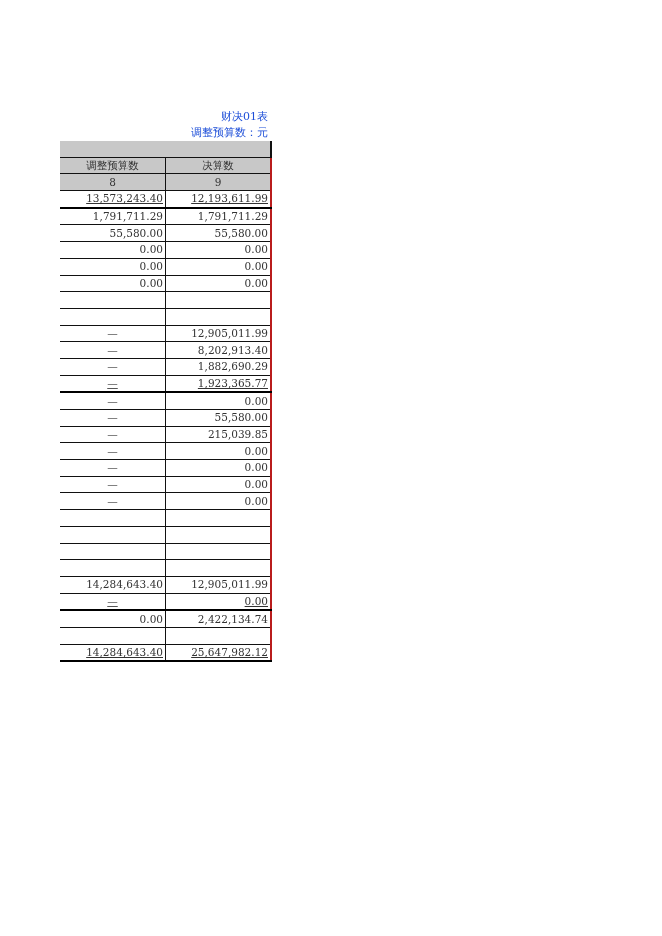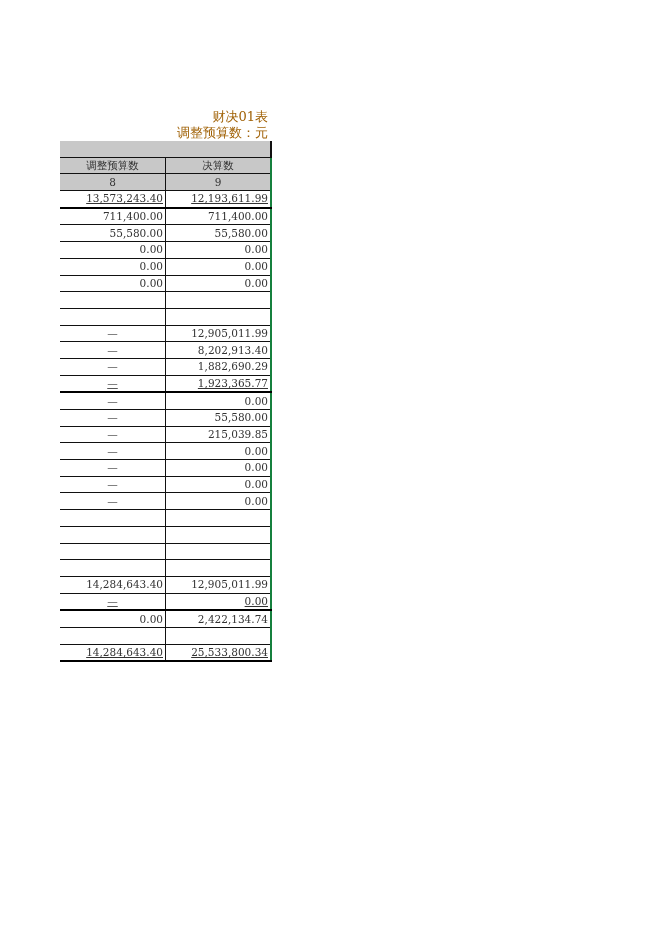--- a/index.html
+++ b/index.html
@@ -1,26 +1,26 @@
 <!DOCTYPE html>
 <html><head>
 <meta charset="utf-8">
 <style>
   html, body { margin: 0; padding: 0; background: #ffffff; }
   body { width: 662px; height: 936px; position: relative; overflow: hidden;
          font-family: "DejaVu Serif", "Liberation Serif", serif; color: #333; }
   .title-block { position: absolute; right: 394px; top: 109px; text-align: right;
-                 font-size: 13px; line-height: 16px; color: #a16207; }
+                 font-size: 11px; line-height: 16px; color: #1d4ed8; }
   .title-block div { white-space: nowrap; }
   table.sheet { position: absolute; left: 60px; top: 141px; border-collapse: collapse;
                 font-size: 10.5px; table-layout: fixed; }
   table.sheet td { height: 15.7px; padding: 0 2px; border-bottom: 1px solid #111;
                    white-space: nowrap; overflow: hidden; line-height: 15px; }
   td.c1 { width: 101px; border-right: 1px solid #111; text-align: right; }
-  td.c2 { width: 100px; border-right: 2px solid #15803d; text-align: right; }
+  td.c2 { width: 100px; border-right: 2px solid #b91c1c; text-align: right; }
   tr.band td { background: #c8c8c8; }
   tr.band td.merged { border-right: 2px solid #111; }
   tr.hdr td { background: #c8c8c8; text-align: center; }
   td.dash { text-align: center; color: #555; }
   tr.thick td { border-bottom: 2px solid #000; text-decoration: underline; }
 </style>
 </head>
 <body>
 
 <div class="title-block">
@@ -39,22 +39,22 @@
     </tr>
     <tr class="hdr">
       <td class="c1" style="text-align:center">8</td>
       <td class="c2" style="text-align:center">9</td>
     </tr>
   <tr class="thick">
         <td class="c1">13,573,243.40</td>
         <td class="c2">12,193,611.99</td>
       </tr>
       <tr>
-        <td class="c1">711,400.00</td>
-        <td class="c2">711,400.00</td>
+        <td class="c1">1,791,711.29</td>
+        <td class="c2">1,791,711.29</td>
       </tr>
       <tr>
         <td class="c1">55,580.00</td>
         <td class="c2">55,580.00</td>
       </tr>
       <tr>
         <td class="c1">0.00</td>
         <td class="c2">0.00</td>
       </tr>
       <tr>
@@ -144,16 +144,16 @@
       <tr>
         <td class="c1">0.00</td>
         <td class="c2">2,422,134.74</td>
       </tr>
       <tr>
         <td class="c1"></td>
         <td class="c2"></td>
       </tr>
       <tr class="thick">
         <td class="c1">14,284,643.40</td>
-        <td class="c2">25,533,800.34</td>
+        <td class="c2">25,647,982.12</td>
       </tr>
     </tbody>
 </table>
 
 </body></html>

